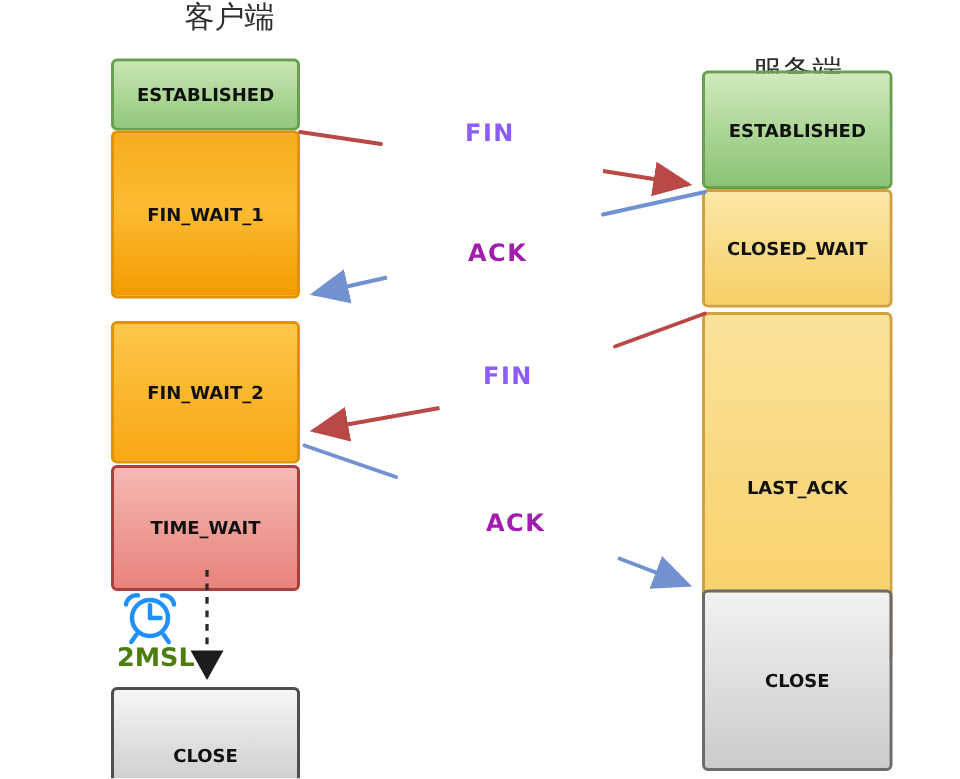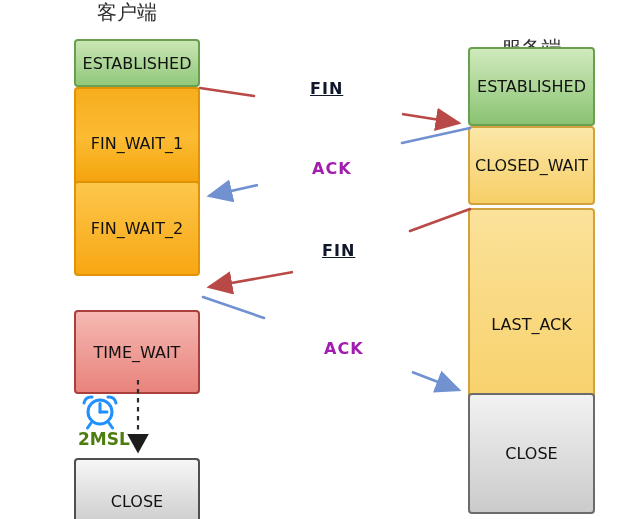--- a/index.html
+++ b/index.html
@@ -4,48 +4,48 @@
 <style>
   html,body{margin:0;padding:0;}
   body{
     width:640px;height:519px;position:relative;background:#ffffff;
     font-family:"DejaVu Sans","Liberation Sans",sans-serif;overflow:hidden;
   }
   .col-title{
     position:absolute;top:0;height:24px;font-size:20px;color:#2f2f2f;
     text-align:center;line-height:24px;font-family:"Liberation Sans",sans-serif;
   }
-  #title-client{left:64px;width:126px;}
+  #title-client{left:90px;width:126px;}
   #title-server{left:468px;width:127px;margin-top:36px;}
 
   .state-box{
     position:absolute;box-sizing:border-box;border-radius:4px;
     display:flex;align-items:center;justify-content:center;
-    font-weight:normal;font-size:16px;color:#111;white-space:nowrap;
+    font-weight:bold;font-size:12px;color:#111;white-space:nowrap;
     letter-spacing:0px;
   }
   
   .c-box{left:74px;width:126px;}
   #c-est  {top:39px;height:48px;background:linear-gradient(#c9e6b3,#92c87c);border:2px solid #68a050;}
   #c-fw1  {top:87px;height:112px;background:linear-gradient(#f7ad1d,#fcbb33 45%,#f29c00);border:2px solid #df9305;}
-  #c-fw2  {top:181px;height:95px;background:linear-gradient(#fdc74b,#f8a713);border:2px solid #df9305;}
+  #c-fw2  {top:214px;height:95px;background:linear-gradient(#fdc74b,#f8a713);border:2px solid #df9305;}
   #c-tw   {top:310px;height:84px;background:linear-gradient(#f6b8b3,#e8837c);border:2px solid #a8403c;text-align:center;}
   #c-close{top:458px;height:61px;background:linear-gradient(#f6f6f6,#d0d0d0);border:2px solid #4f4f4f;border-bottom:none;border-radius:4px 4px 0 0;align-items:flex-end;padding-bottom:8px;}
   
   .s-box{left:468px;width:127px;}
   #s-est  {top:47px;height:79px;background:linear-gradient(#d0eabc,#8ac373);border:2px solid #68a050;}
   #s-cw   {top:126px;height:79px;background:linear-gradient(#fce7a8,#f6cf66);border:2px solid #d2a23f;}
   #s-la   {top:208px;height:233px;background:linear-gradient(#fbe29a,#f7ce62);border:2px solid #d2a23f;}
   #s-close{top:393px;height:121px;background:linear-gradient(#f2f2f2,#cbcbcb);border:2px solid #6b6b6b;}
 
   .msg-label{
     position:absolute;font-weight:bold;font-size:16px;letter-spacing:1px;
     white-space:nowrap;
   }
-  .msg-red{color:#0f172a;text-decoration:underline;}
+  .msg-red{color:#8b5cf6;}
   .msg-blue{color:#a21caf;}
   #lbl-fin1{left:310px;top:79px;}
   #lbl-ack1{left:312px;top:159px;}
   #lbl-fin2{left:322px;top:241px;}
   #lbl-ack2{left:324px;top:339px;}
 
   #arrows{position:absolute;left:0;top:0;pointer-events:none;}
 
   #clock-icon{position:absolute;left:81px;top:391px;}
   #timer-label{

